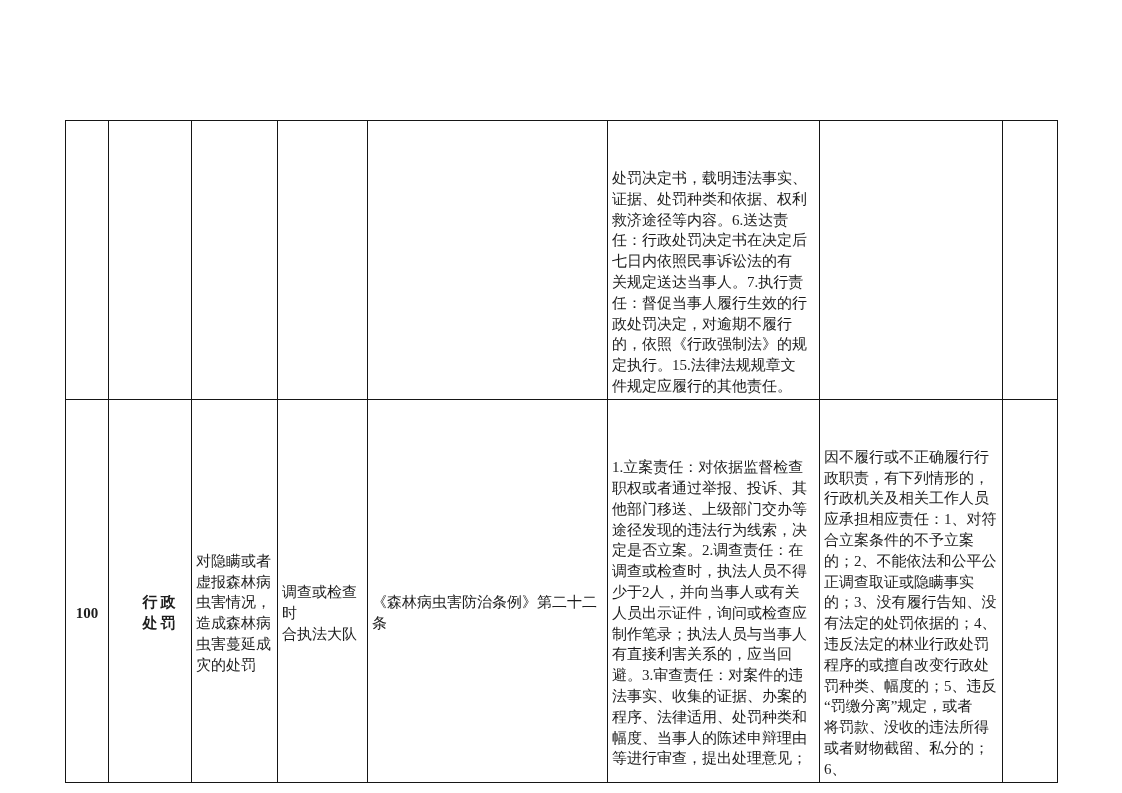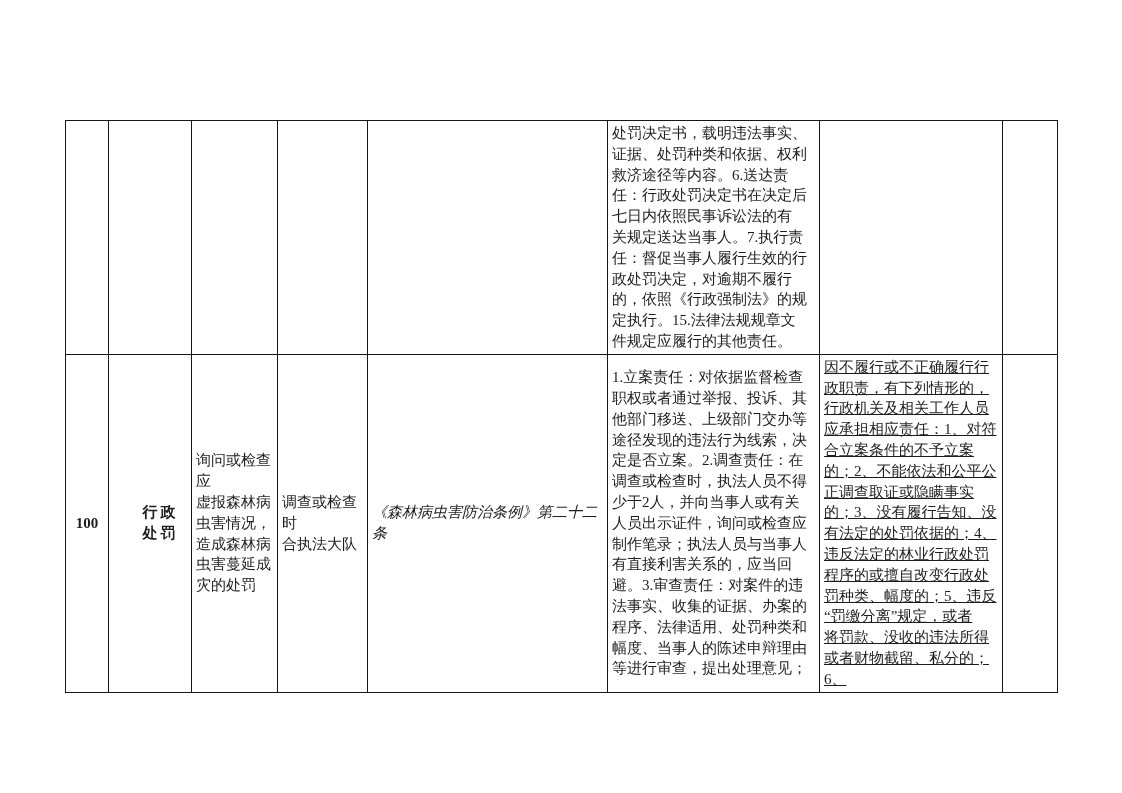--- a/index.html
+++ b/index.html
@@ -30,20 +30,21 @@
     line-height: 20.8px;
     color: #1d1d1d;
     vertical-align: middle;
     overflow: hidden;
   }
   tr.row-cont { height: 229px; }
   tr.row-100  { height: 308px; }
   .txt {
     white-space: pre-line;
     text-align: left;
+    margin-top: 45px;
   }
   td.v-top { vertical-align: top; }
   td.h-center { text-align: center; }
   td.h-center .txt { text-align: center; font-weight: bold; }
   .spaced { letter-spacing: 3px; }
 </style>
 </head>
 <body>
 
 <div class="page" style="background: rgb(255, 255, 255); color: rgb(29, 29, 29);">
@@ -96,53 +97,53 @@
           </td>
       </tr>
       <tr class="row-100">
         <td class="h-center" style="border-color: rgb(22, 22, 22);">
             <div class="txt">100</div>
           </td>
         <td class="h-center" style="border-color: rgb(22, 22, 22); padding-left: 25px;">
             <div class="txt spaced">行政处罚</div>
           </td>
         <td style="border-color: rgb(22, 22, 22);">
-            <div class="txt">询问或检查应
+            <div class="txt">对隐瞒或者
 虚报森林病
 虫害情况，
 造成森林病
 虫害蔓延成
 灾的处罚</div>
           </td>
         <td style="border-color: rgb(22, 22, 22);">
             <div class="txt">调查或检查时
 合执法大队</div>
           </td>
-        <td style="border-color: rgb(22, 22, 22); font-style: italic;">
+        <td style="border-color: rgb(22, 22, 22);">
             <div class="txt">《森林病虫害防治条例》第二十二
 条</div>
           </td>
         <td class="v-top" style="border-color: rgb(22, 22, 22);">
             <div class="txt">1.立案责任：对依据监督检查
 职权或者通过举报、投诉、其
 他部门移送、上级部门交办等
 途径发现的违法行为线索，决
 定是否立案。2.调查责任：在
 调查或检查时，执法人员不得
 少于2人，并向当事人或有关
 人员出示证件，询问或检查应
 制作笔录；执法人员与当事人
 有直接利害关系的，应当回
 避。3.审查责任：对案件的违
 法事实、收集的证据、办案的
 程序、法律适用、处罚种类和
 幅度、当事人的陈述申辩理由
 等进行审查，提出处理意见；</div>
           </td>
-        <td class="v-top" style="border-color: rgb(22, 22, 22); text-decoration: underline;">
+        <td class="v-top" style="border-color: rgb(22, 22, 22);">
             <div class="txt">因不履行或不正确履行行
 政职责，有下列情形的，
 行政机关及相关工作人员
 应承担相应责任：1、对符
 合立案条件的不予立案
 的；2、不能依法和公平公
 正调查取证或隐瞒事实
 的；3、没有履行告知、没
 有法定的处罚依据的；4、
 违反法定的林业行政处罚

